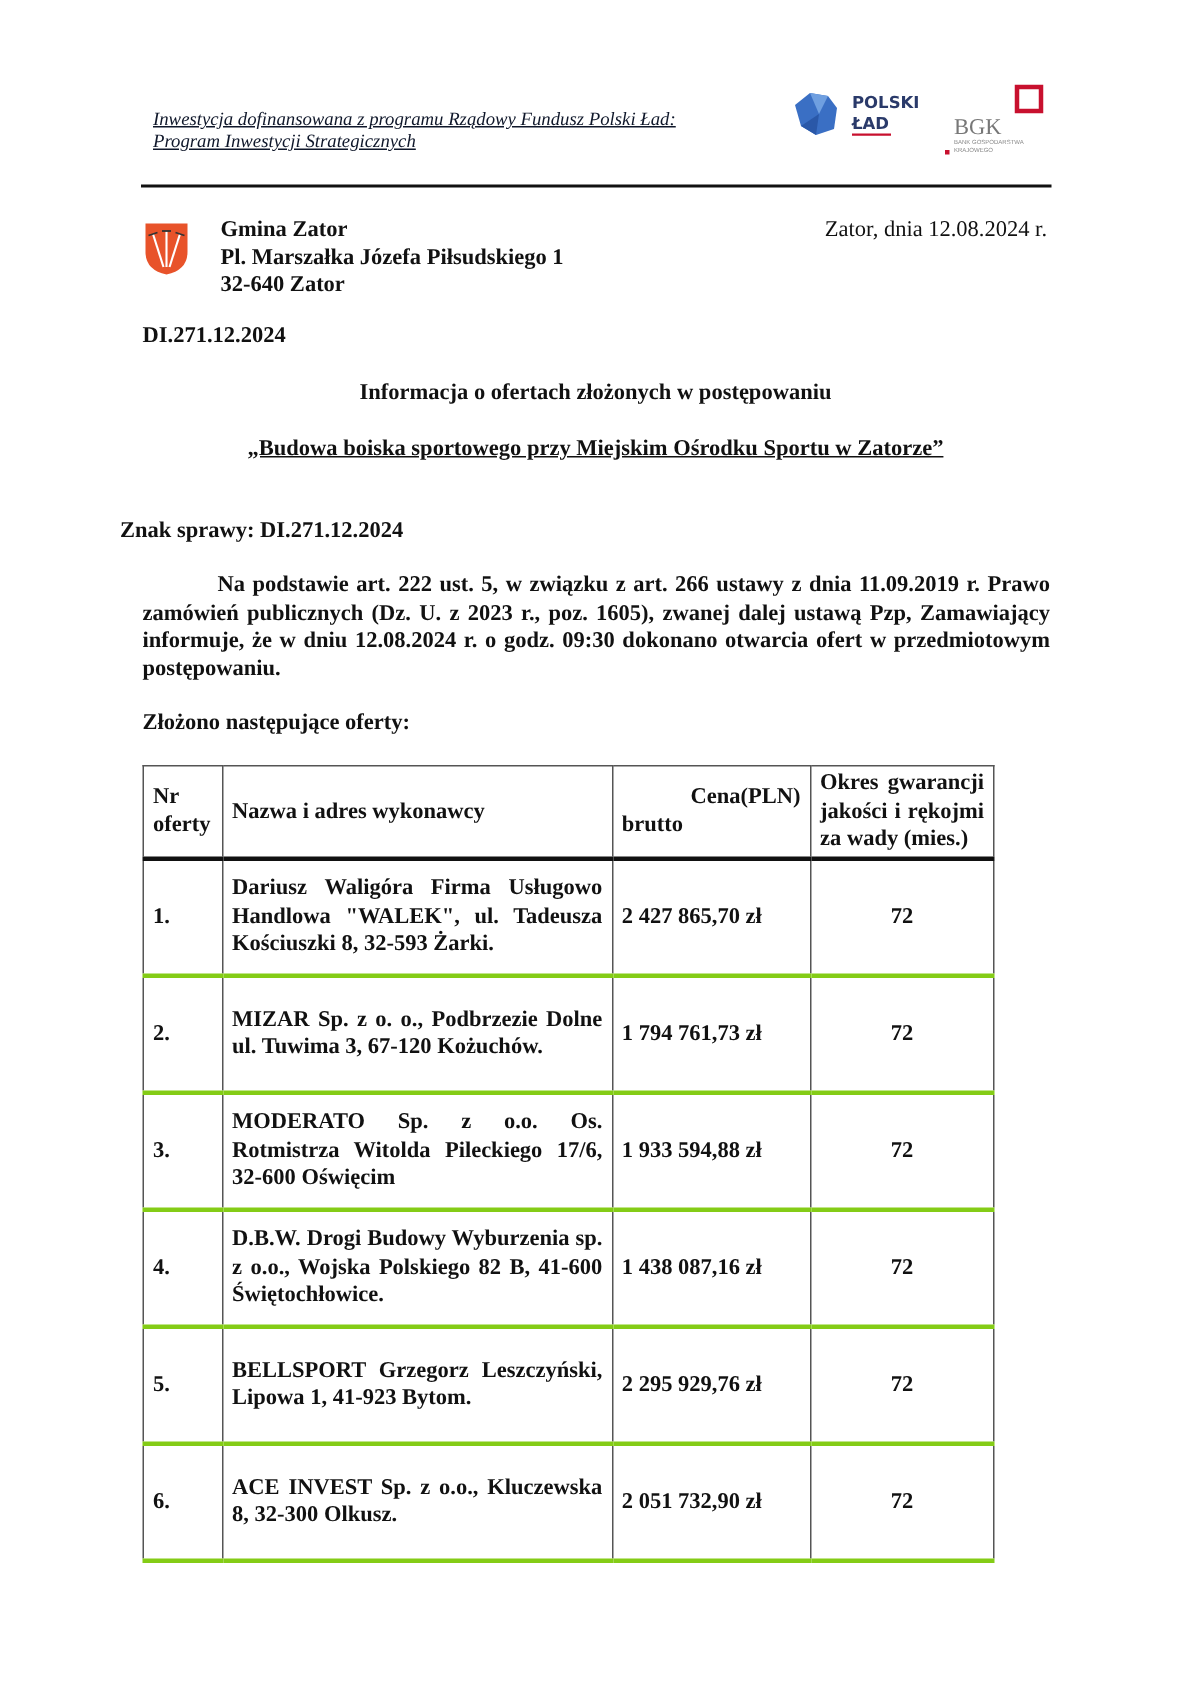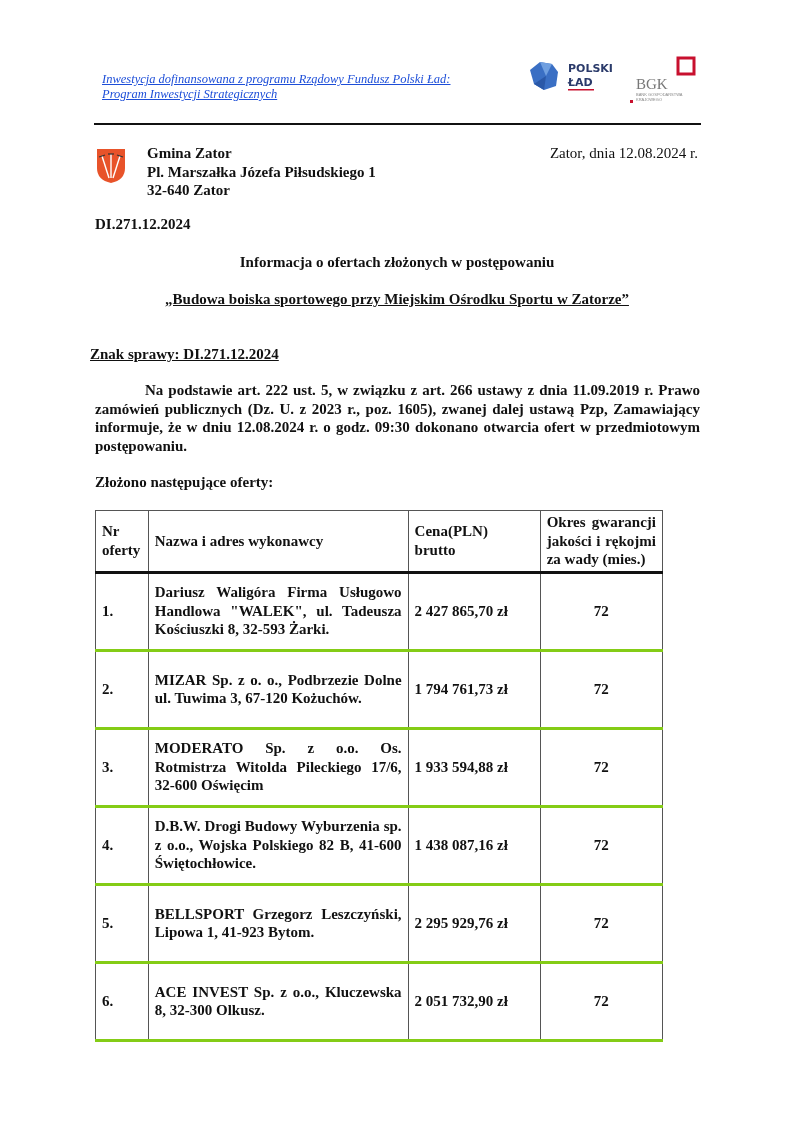--- a/index.html
+++ b/index.html
@@ -1,41 +1,41 @@
 <!DOCTYPE html>
 <html><head>
 <meta charset="utf-8">
 <style>
   html, body { margin: 0; padding: 0; background: #ffffff; }
   body { width: 794px; height: 1123px; position: relative; overflow: hidden;
          font-family: "Liberation Serif", serif; color: #111; }
   .abs { position: absolute; }
-  .funding { left: 102px; top: 72px; font-size: 12.5px; font-style: italic; text-decoration: underline; line-height: 15px; color: #1d4ed8; }
+  .funding { left: 102px; top: 72px; font-size: 12.5px; font-style: italic; text-decoration: underline; line-height: 15px; color: #0f172a; }
   .logo-pl { left: 528px; top: 56px; width: 100px; height: 40px; }
   .logo-bgk { left: 626px; top: 56px; width: 80px; height: 50px; }
   .rule { left: 94px; top: 123px; width: 607px; height: 2px; background: #111; }
   .crest { left: 96px; top: 148px; width: 30px; height: 36px; }
   .addr { left: 147px; top: 144px; font-size: 15px; font-weight: bold; line-height: 18.5px; }
   .date { right: 96px; top: 144px; font-size: 15px; line-height: 18.5px; }
   .ref { left: 95px; top: 216px; font-size: 15px; font-weight: bold; }
   .title1 { left: 0; width: 794px; top: 254px; text-align: center; font-size: 15px; font-weight: bold; }
   .title2 { left: 0; width: 794px; top: 291px; text-align: center; font-size: 15px; font-weight: bold; text-decoration: underline; }
-  .znak { left: 90px; top: 346px; font-size: 15px; font-weight: bold; text-decoration: underline; }
+  .znak { left: 80px; top: 346px; font-size: 15px; font-weight: bold; }
   .para { left: 95px; top: 381px; width: 605px; font-size: 15px; font-weight: bold; line-height: 18.5px; text-align: justify; text-indent: 50px; }
   .zlozono { left: 95px; top: 474px; font-size: 15px; font-weight: bold; }
   table.offers { position: absolute; left: 95px; top: 510px; width: 568px; border-collapse: collapse; font-size: 15px; line-height: 18.5px; }
   table.offers td, table.offers th { border: 1px solid #555; vertical-align: middle; padding: 2px 6px; }
   table.offers th { font-weight: bold; text-align: left; height: 52px; }
   table.offers tr.head th { border-bottom: 3px solid #111; }
   table.offers tr.row td { height: 71px; font-weight: bold; border-bottom: 3px solid #84cc16; }
   .c1 { width: 40px; }
   .c2 { width: 275px; text-align: justify; }
   .c3 { width: 128px; }
   .c4 { width: 118px; text-align: center; }
-  .cena-h { display: flex; justify-content: flex-start; }
+  .cena-h { display: flex; justify-content: flex-end; }
 </style>
 </head>
 <body>
 
 <div class="abs funding">
   <div>Inwestycja dofinansowana z programu Rządowy Fundusz Polski Ład:</div>
   <div>Program Inwestycji Strategicznych</div>
 </div>
 
 <div class="abs logo-pl">

